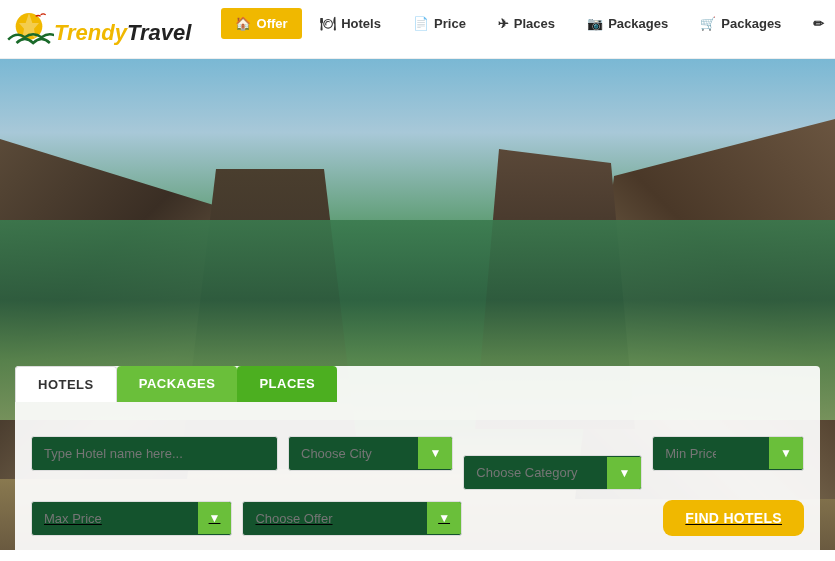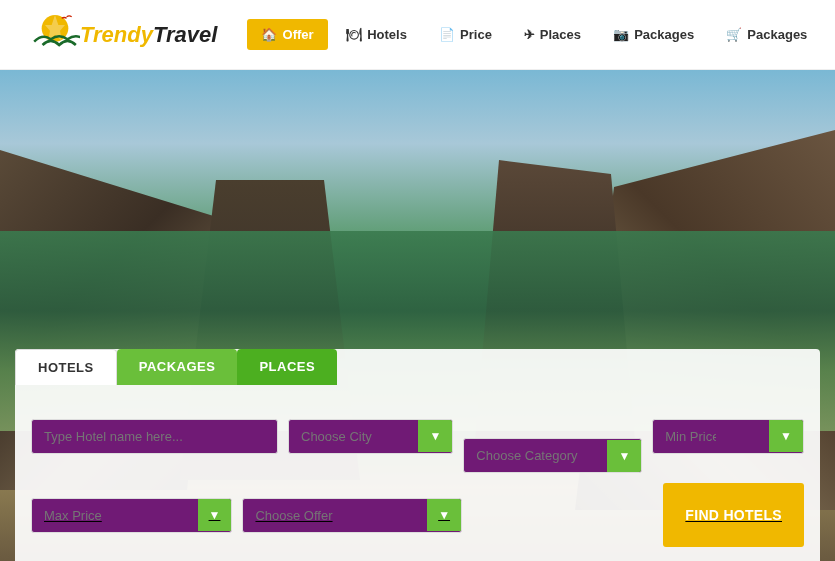--- a/index.html
+++ b/index.html
@@ -1,25 +1,25 @@
 <!DOCTYPE html>
 <html><head>
   <meta charset="utf-8">
   <style>
     * { margin: 0; padding: 0; box-sizing: border-box; }
     body { font-family: Arial, sans-serif; width: 835px; height: 561px; overflow: hidden; background: #fff; }
 
     
     .header {
       display: flex;
-      align-items: center;
-      padding: 8px 30px;
+      align-items: flex-start;
+      padding: 8px 4px;
       background: #fff;
       border-bottom: 1px solid #eee;
-      height: 70px;
+      height: 59px;
     }
     .logo-area {
       display: flex;
       align-items: center;
       margin-right: 30px;
     }
     .logo-svg { width: 50px; height: 50px; }
     .logo-text {
       font-size: 22px;
       font-weight: bold;
@@ -157,21 +157,21 @@
       margin-bottom: 10px;
       align-items: center;
     }
     .search-row:last-child { margin-bottom: 0; text-decoration: underline; }
 
     .field-wrap {
       display: flex;
       align-items: center;
       border: 1px solid #ddd;
       border-radius: 3px;
-      background: #701a75;
+      background: #14532d;
       overflow: hidden;
     }
     .field-input {
       border: none;
       outline: none;
       padding: 9px 12px;
       font-size: 13px;
       color: #999;
       background: transparent;
       flex: 1;
@@ -197,24 +197,24 @@
     .city-field { flex: 1.2; }
     .category-field { flex: 1.3; margin-top: 39px; }
     .price-field { flex: 1.1; gap: 41px; }
     .maxprice-field { flex: 1.1; }
     .offer-field { flex: 1.2; }
 
     .find-btn {
       background: #f0b800;
       color: #fff;
       border: none;
-      padding: 24px 22px;
+      padding: 10px 22px;
       font-size: 14px;
       font-weight: 700;
-      border-radius: 3px;
+      border-radius: 9px;
       cursor: pointer;
       white-space: nowrap;
       letter-spacing: 0.3px;
     }
 
     .chevron { font-size: 12px; }
   </style>
 </head>
 <body>
 

